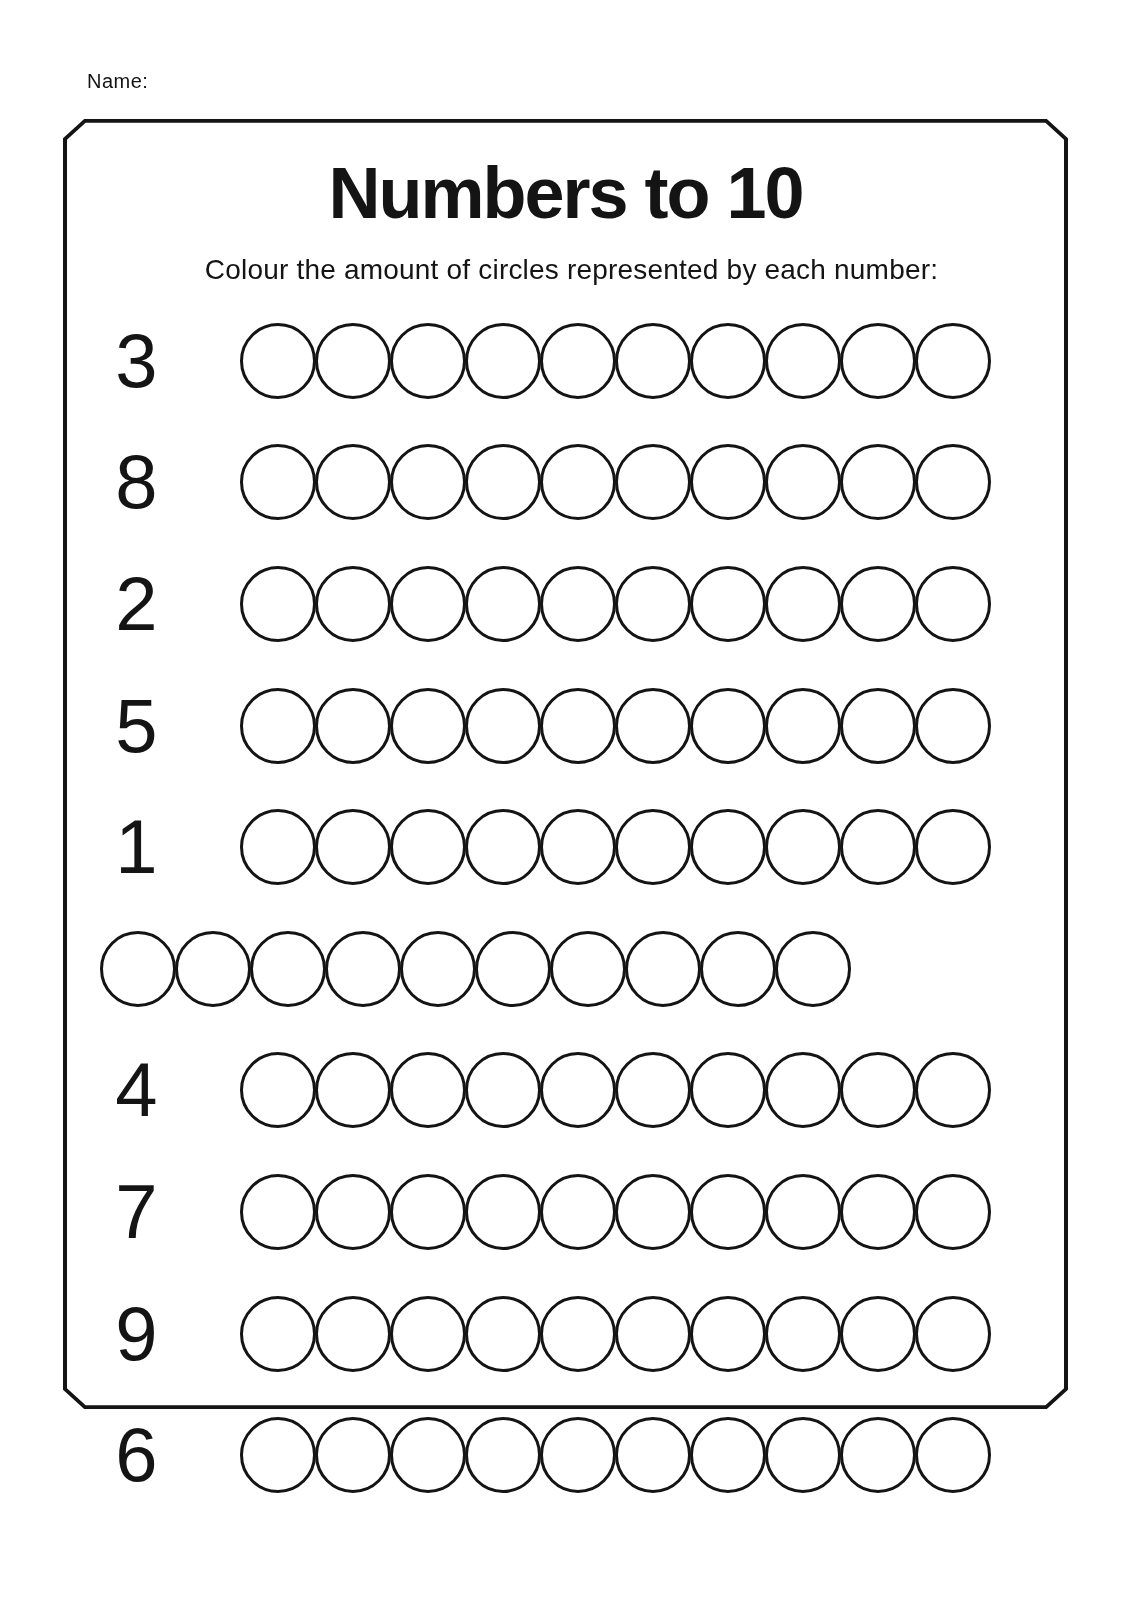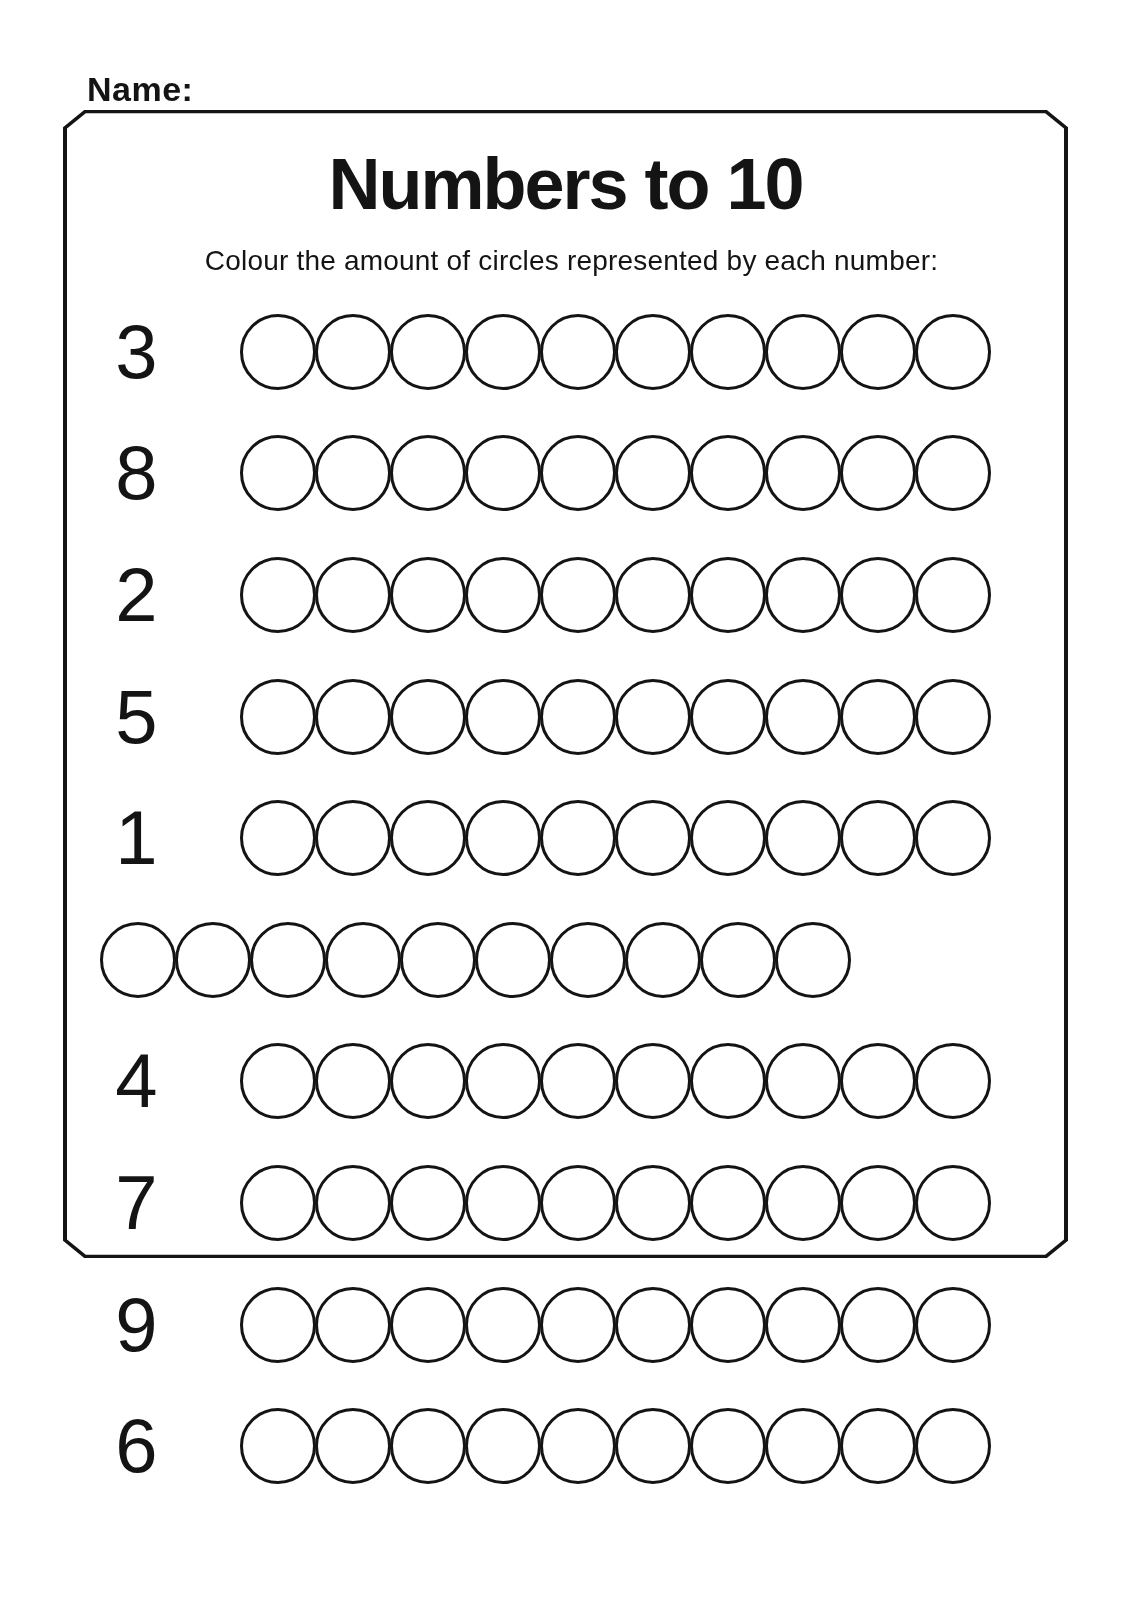--- a/index.html
+++ b/index.html
@@ -15,32 +15,31 @@
     width:1131px;
     height:1600px;
     background:var(--paper);
     overflow:hidden;
   }
 
   .name-label{
     position:absolute;
     left:87px;
     top:70px;
-    font-size:34px;
+    font-size:20px;
     letter-spacing:.5px;
     color:var(--ink);
-    font-weight:bold;
   }
 
   .frame{
     position:absolute;
     left:63px;
-    top:110px;
+    top:119px;
     width:1005px;
-    height:1148px;
+    height:1290px;
   }
   .frame-border{
     position:absolute;
     left:0; top:0;
     width:100%; height:100%;
     display:block;
   }
   .frame-border polygon{
     fill:none;
     stroke:var(--ink);

